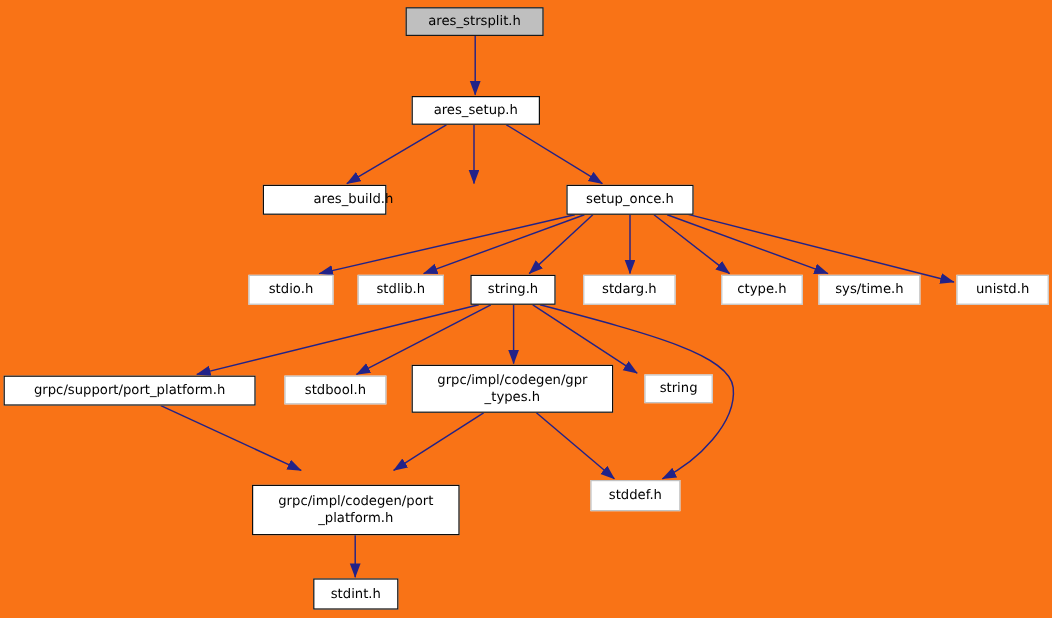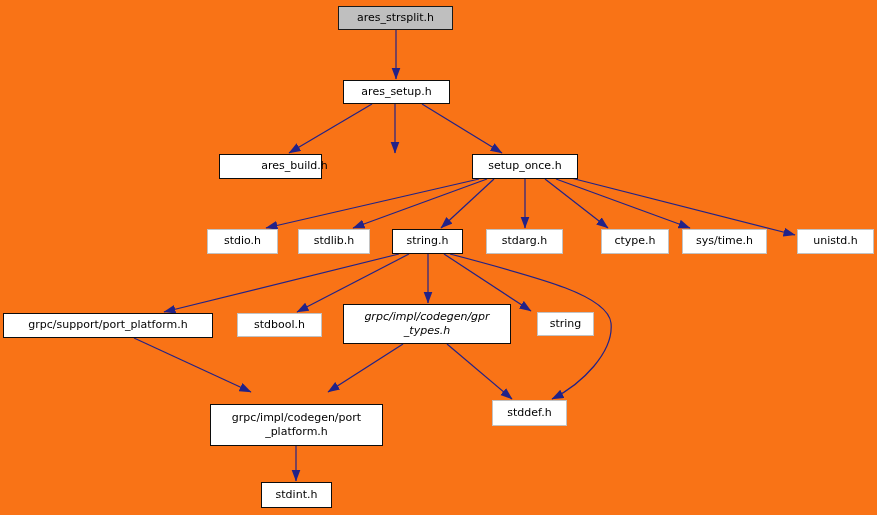--- a/index.html
+++ b/index.html
@@ -96,21 +96,21 @@
       <div class="node linked" style="left: 472px; top: 154px; width: 106px; height: 25px;">setup_once.h</div>
       <div class="node external" style="left: 207px; top: 229px; width: 71px; height: 25px;">stdio.h</div>
       <div class="node external" style="left: 298px; top: 229px; width: 72px; height: 25px;">stdlib.h</div>
       <div class="node linked" style="left: 392px; top: 229px; width: 71px; height: 25px;">string.h</div>
       <div class="node external" style="left: 486px; top: 229px; width: 77px; height: 25px;">stdarg.h</div>
       <div class="node external" style="left: 589px; top: 229px; width: 68px; height: 25px; margin-left: 12px;">ctype.h</div>
       <div class="node external" style="left: 682px; top: 229px; width: 85px; height: 25px;">sys/time.h</div>
       <div class="node external" style="left: 797px; top: 229px; width: 77px; height: 25px;">unistd.h</div>
       <div class="node linked" style="left: 3px; top: 313px; width: 210px; height: 25px; text-align: right;">grpc/support/port_platform.h</div>
       <div class="node external" style="left: 237px; top: 313px; width: 85px; height: 24px;">stdbool.h</div>
-      <div class="node linked" style="left: 343px; top: 304px; width: 168px; height: 40px; font-style: italic;">grpc/impl/codegen/gpr
+      <div class="node linked" style="left: 343px; top: 304px; width: 168px; height: 40px;">grpc/impl/codegen/gpr
 _types.h</div>
       <div class="node external" style="left: 537px; top: 312px; width: 57px; height: 24px;">string</div>
       <div class="node linked" style="left: 210px; top: 370px; width: 173px; height: 42px; margin-top: 34px;">grpc/impl/codegen/port
 _platform.h</div>
       <div class="node external" style="left: 492px; top: 400px; width: 75px; height: 26px;">stddef.h</div>
       <div class="node linked" style="left: 261px; top: 482px; width: 71px; height: 26px;">stdint.h</div>
     </div>
 </div>
 
 </body></html>

